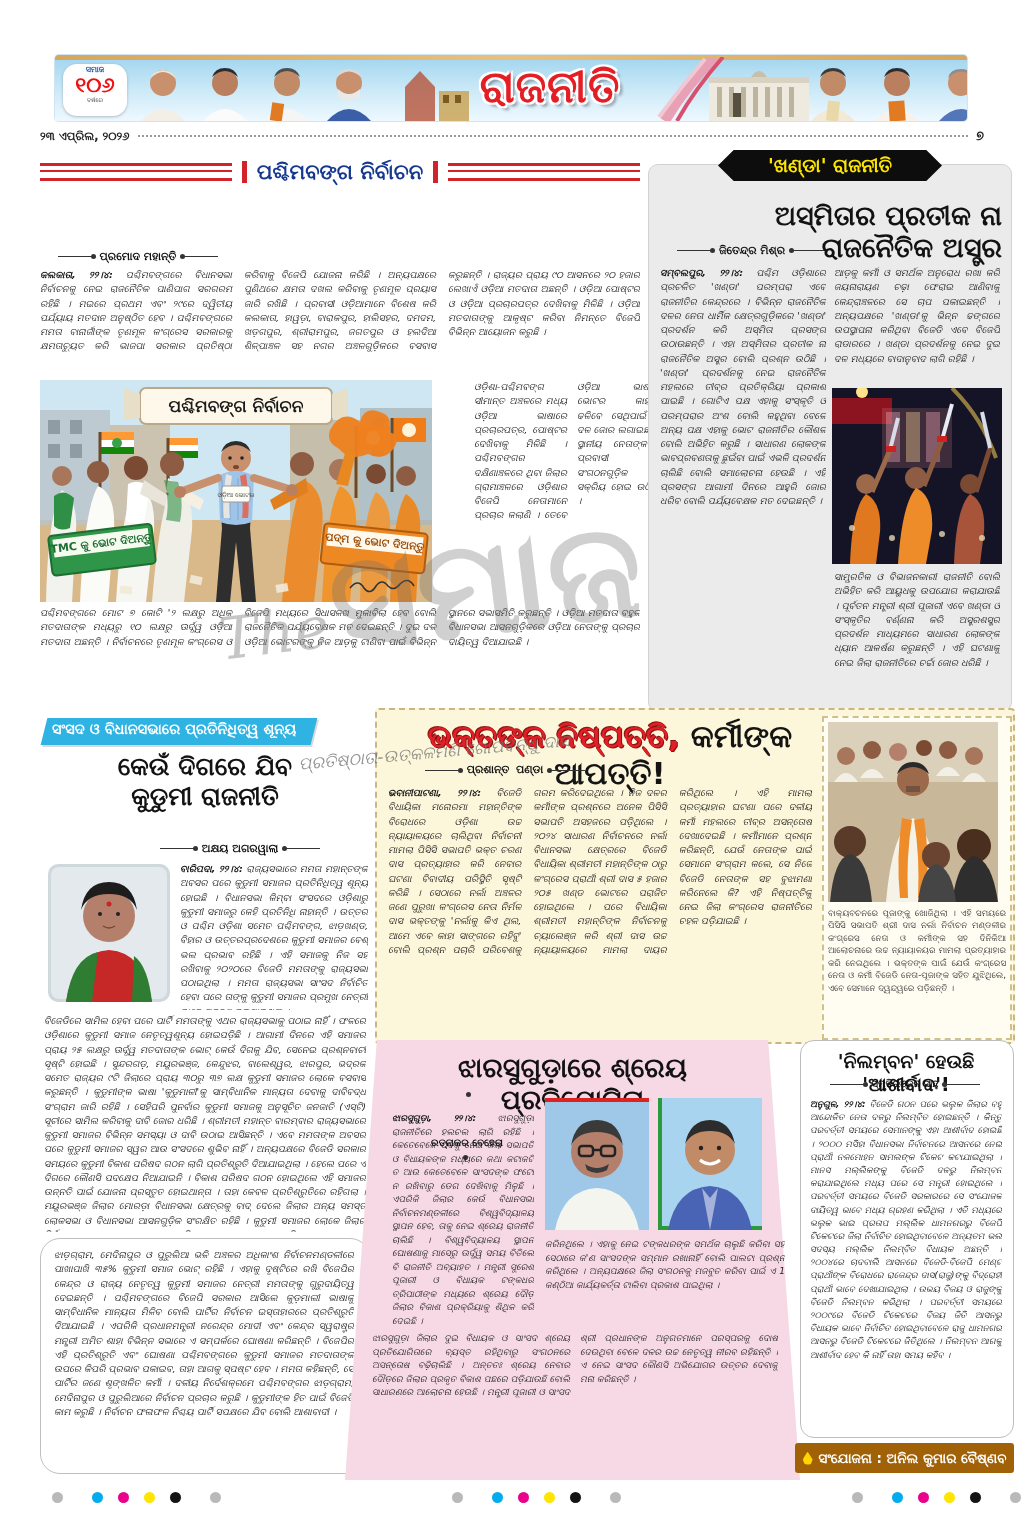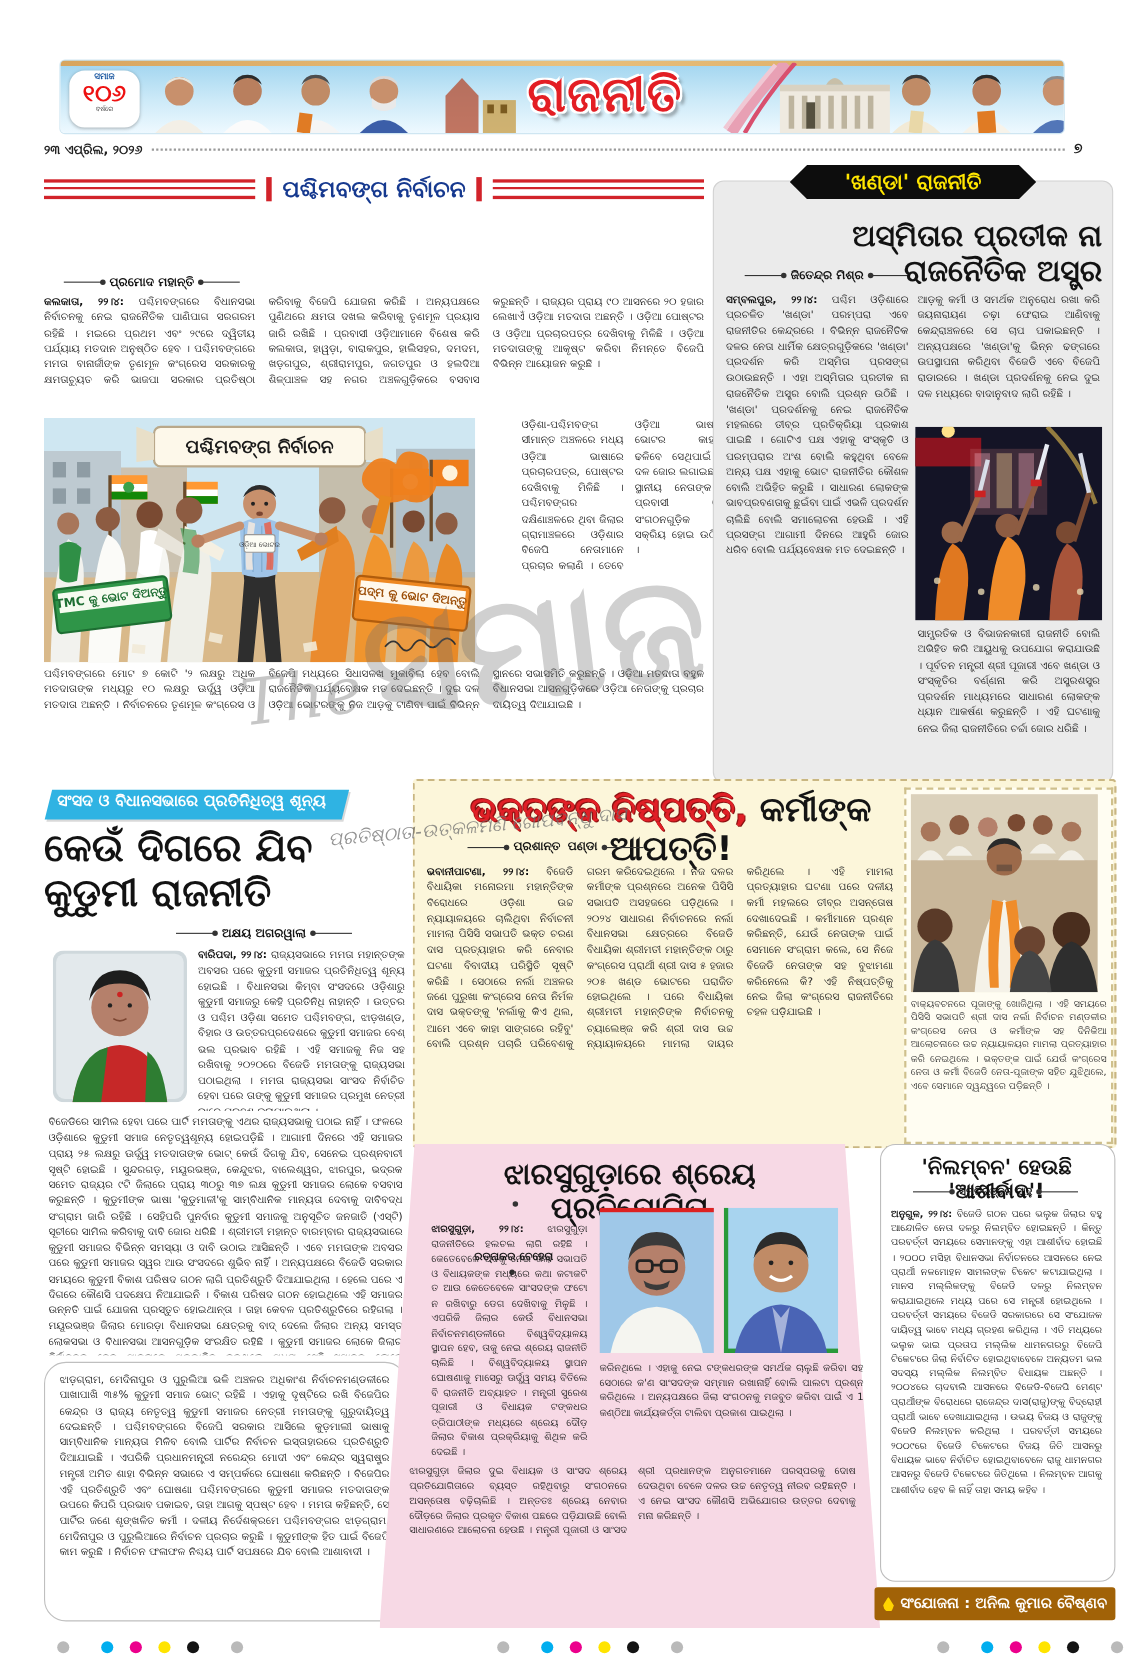--- a/index.html
+++ b/index.html
@@ -1,19 +1,19 @@
 <!DOCTYPE html>
 <html><head>
 <meta charset="utf-8">
 <style>
   html,body{margin:0;padding:0;background:#ffffff;}
   body{font-family:"DejaVu Sans","Liberation Sans",sans-serif;}
   .page{position:relative;width:1024px;height:1520px;background:#fff;overflow:hidden;}
   .abs{position:absolute;}
-  .bt{font-size:9.5px;line-height:1.5;text-align:justify;color:#222;overflow:hidden;}
+  .bt{font-size:9.5px;line-height:1.5;text-align:justify;color:#222;overflow:hidden;font-style:italic;}
   .bt b{color:#111;}
   .cols2{column-count:2;column-gap:10px;}
   .cols3{column-count:3;column-gap:12px;}
   .byline-row{display:flex;align-items:center;justify-content:center;gap:8px;}
   .byline-row .dash{height:0;border-top:1.5px solid #333;flex:0 0 34px;position:relative;}
   .byline-row .dash:after{content:"";position:absolute;right:-4px;top:-3px;width:5px;height:5px;background:#333;border-radius:50%;}
   .byline-row .dash.r:after{left:-4px;right:auto;}
   .byline-name{font-size:11px;font-weight:bold;color:#111;white-space:nowrap;}
   
   .masthead{left:55px;top:55px;width:912px;height:66px;background:linear-gradient(180deg,#9fd4ef 0%,#cdeaf8 55%,#eef9ff 100%);border-radius:4px;overflow:hidden;box-shadow:0 0 0 1px #cfe6f2;}
@@ -31,21 +31,21 @@
   .kbar{width:5px;height:22px;background:#d2232a;}
   .kicker-text{font-size:21px;font-weight:800;color:#16398f;white-space:nowrap;}
   .lead-headline{left:40px;top:188px;width:600px;text-align:center;font-size:43px;font-weight:800;color:#121212;letter-spacing:.5px;}
   
   .khanda-box{left:648px;top:164px;width:362px;height:546px;background:#ebebeb;border:1px solid #d2d2d2;border-radius:10px;}
   .khanda-badge{left:718px;top:150px;width:224px;height:31px;background:#0d0d0d;clip-path:polygon(0 50%,7% 0,93% 0,100% 50%,93% 100%,7% 100%);display:flex;align-items:center;justify-content:center;font-size:19px;font-weight:800;color:#ffe600;z-index:3;}
   .khanda-headline{left:656px;top:200px;width:346px;text-align:right;font-size:27px;font-weight:800;color:#121212;z-index:2;}
   
   .kud-banner{left:44px;top:718px;width:270px;height:27px;background:#2fb3e3;transform:skewX(-14deg);box-shadow:2px 2px 0 rgba(0,0,0,.15);}
   .kud-banner-text{left:52px;top:721px;width:270px;font-size:14.5px;font-weight:800;color:#fff;white-space:nowrap;}
-  .kud-headline{left:40px;top:752px;width:330px;text-align:left;font-size:35px;font-weight:800;color:#121212;line-height:1.18;}
+  .kud-headline{left:40px;top:752px;width:330px;text-align:center;font-size:25px;font-weight:800;color:#121212;line-height:1.18;}
   .kud-bubble{left:40px;top:1238px;width:328px;height:234px;border:1.5px solid #bfbfbf;border-radius:20px;}
   
   .bhakta-box{left:375px;top:708px;width:636px;height:332px;background:#fcf6da;border:2px dashed #c9b682;border-radius:4px;}
   .bhakta-headline{left:385px;top:718px;width:450px;text-align:center;font-size:31px;font-weight:900;}
   .bh-red{color:#e01f26;text-shadow:-1px -1px 0 #8c1212,1px 1px 0 #8c1212;}
   .bh-black{color:#141414;}
   .photo-card{background:#fffdf2;border:2px dashed #cfc08c;padding:4px;}
   .caption{font-size:8.6px;line-height:1.45;text-align:justify;color:#333;}
   
   .pink-box{left:345px;top:1040px;width:455px;height:440px;background:#f7d9e5;clip-path:polygon(7% 0,93% 0,100% 100%,0 100%);}

